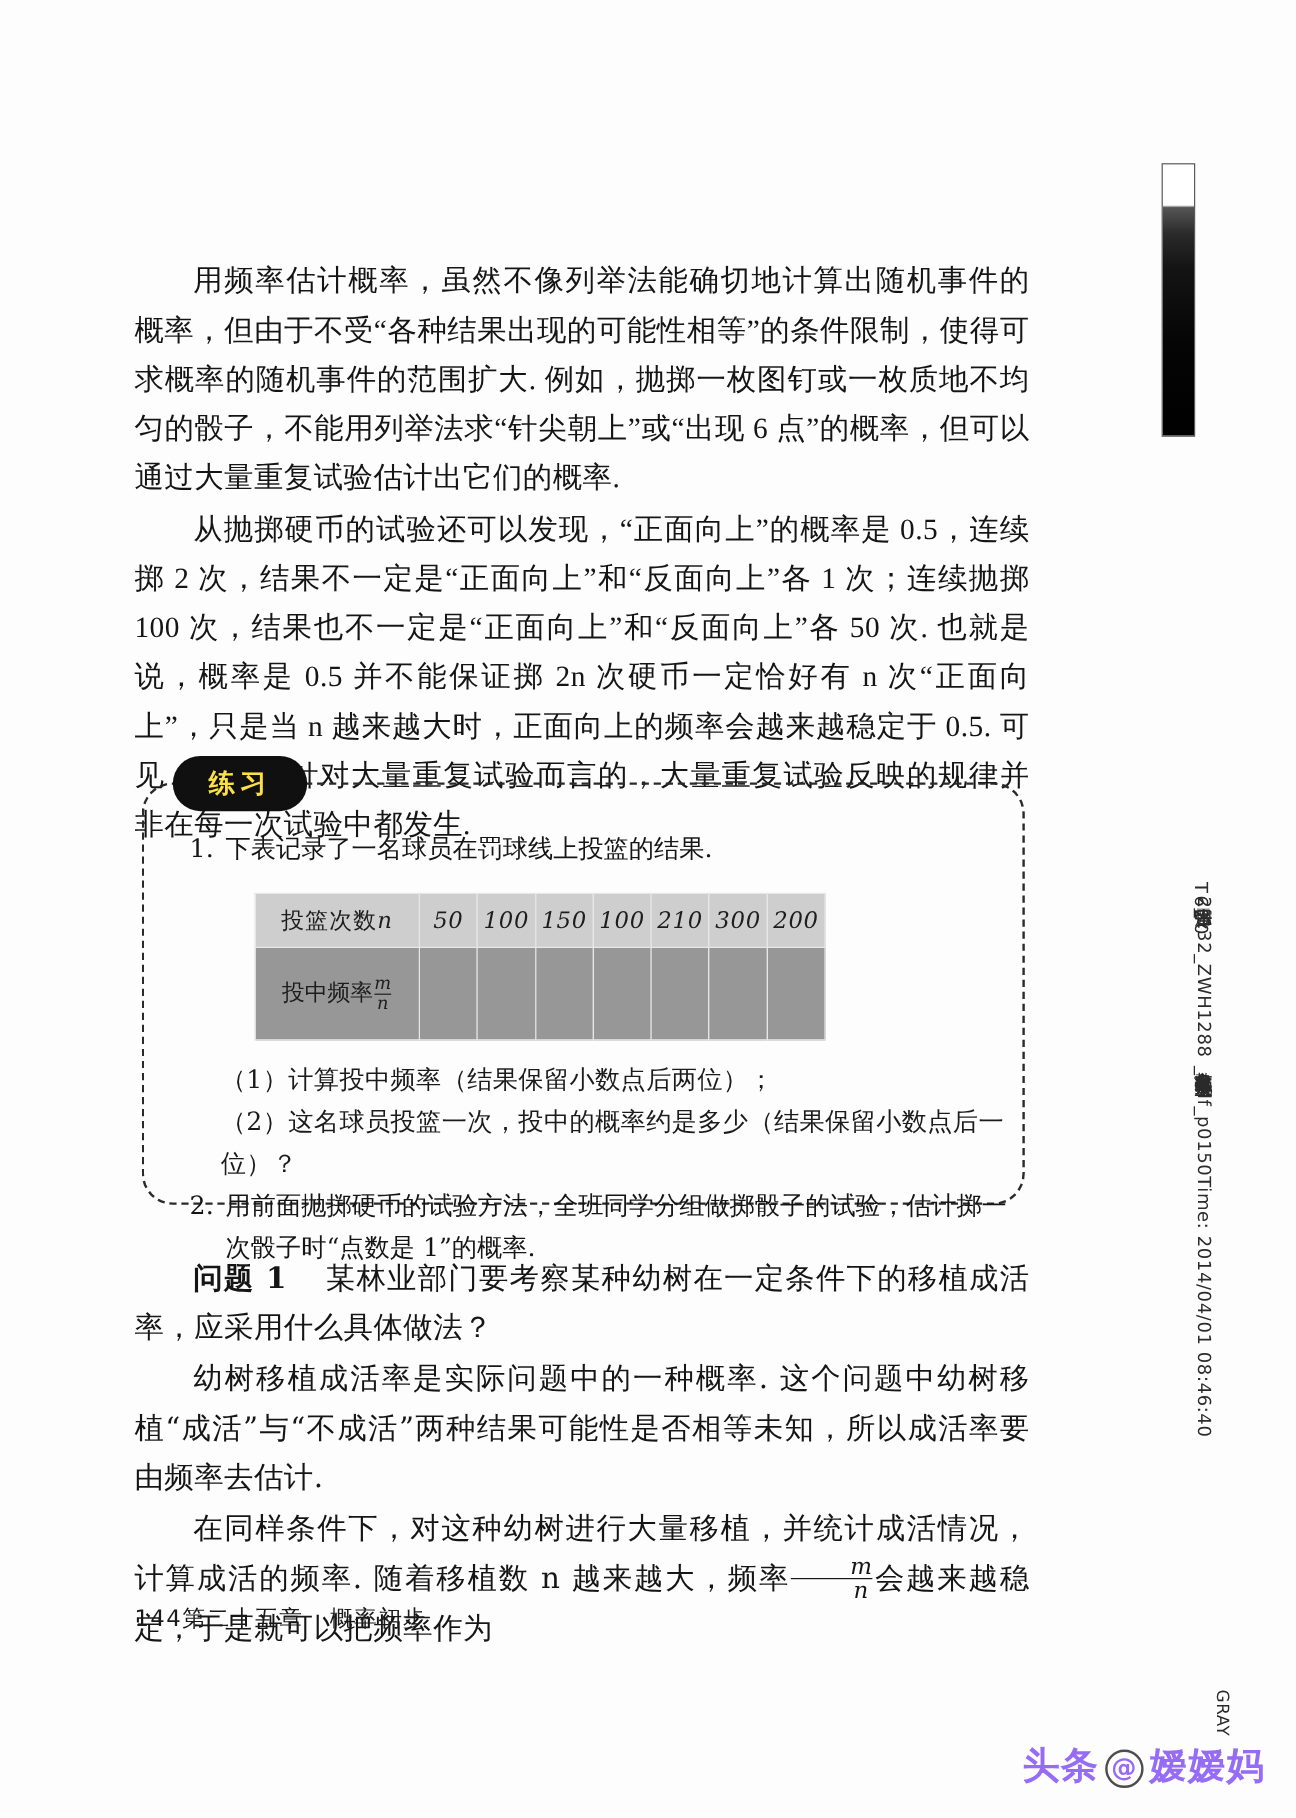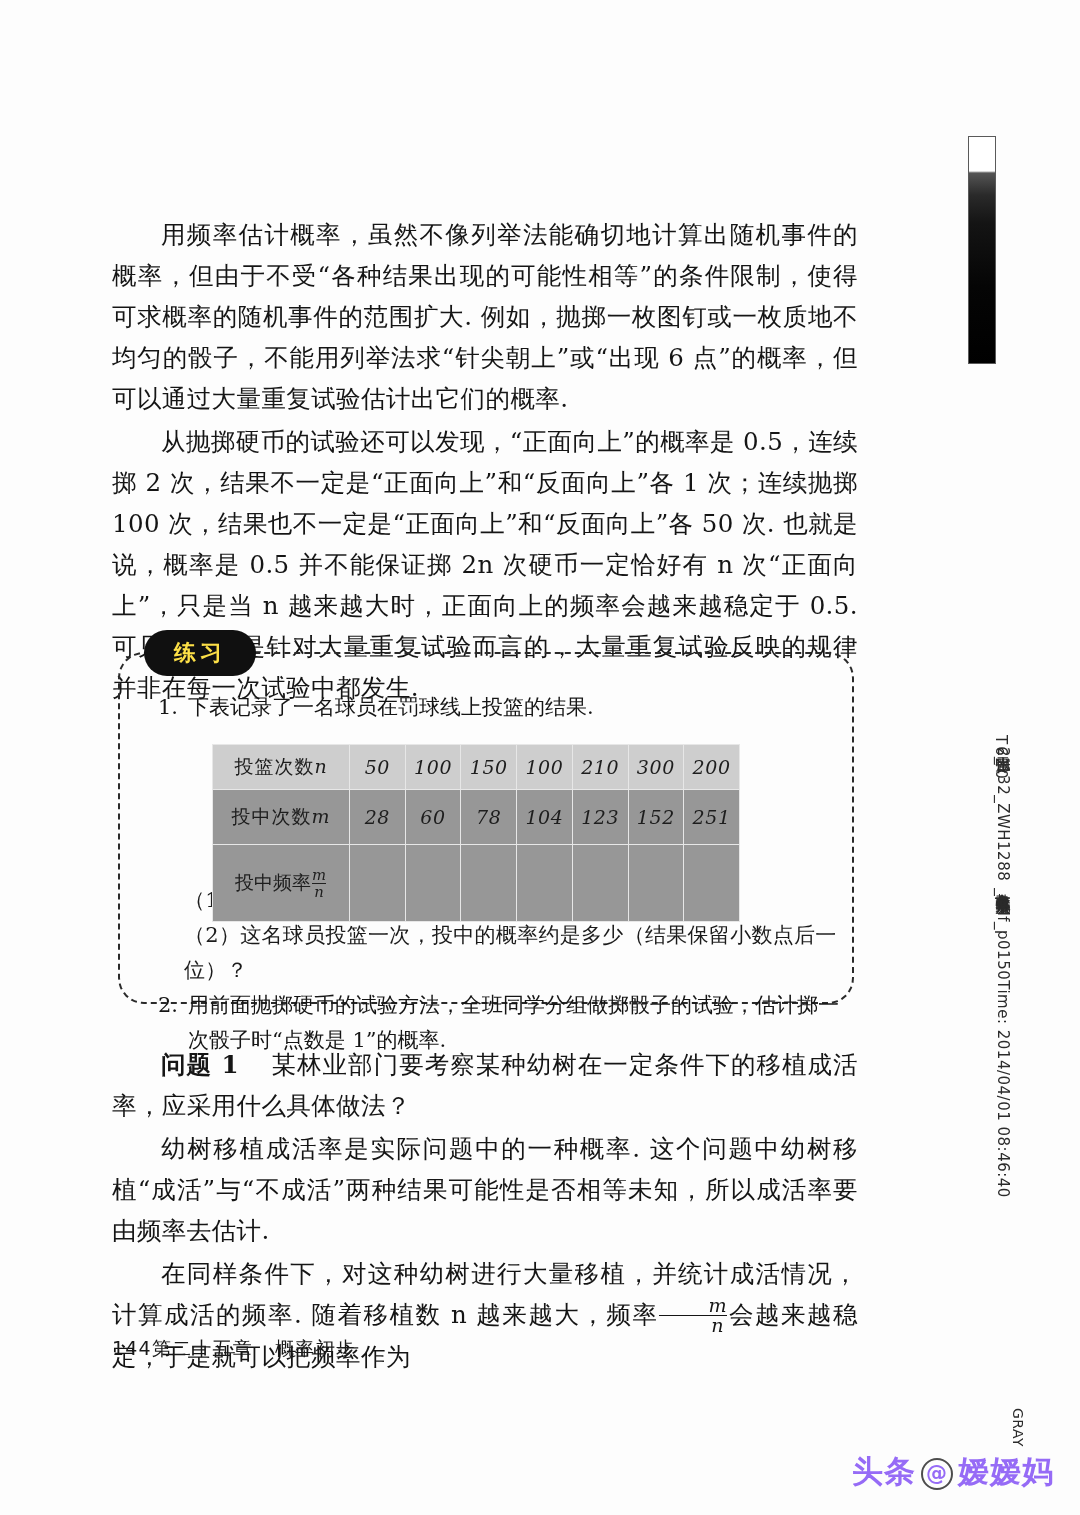--- a/index.html
+++ b/index.html
@@ -62,20 +62,21 @@
     font-size: 15px;
     letter-spacing: 2px;
   }
 
   
   #content {
     position: absolute;
     left: 112px;
     top: 214px;
     width: 746px;
+    font-family: Liberation Serif, serif;
   }
   p.para {
     margin: 0 0 2px 0;
     font-size: 24.5px;
     line-height: 41px;
     text-align: justify;
     text-justify: inter-ideograph;
     letter-spacing: 0.4px;
   }
   p.para.indent { text-indent: 2em; }
@@ -162,21 +163,21 @@
     font-size: 21px;
     line-height: 35px;
   }
   .sub-q { padding-left: 26px; }
 
   
   #shot-table {
     position: absolute;
     left: 212px;
     top: 744px;
-    width: 528px;
+    width: 476px;
     border-collapse: collapse;
     table-layout: fixed;
     filter: contrast(0.9);
   }
   #shot-table td, #shot-table th {
     border: 1.5px solid #f2f2f2;
     text-align: center;
     font-size: 19px;
     padding: 6px 2px;
     color: #121212;
@@ -278,32 +279,20 @@
         </td>
         <td class="serif-num">50</td>
         <td class="serif-num">100</td>
         <td class="serif-num">150</td>
         <td class="serif-num">100</td>
         <td class="serif-num">210</td>
         <td class="serif-num">300</td>
         <td class="serif-num">200</td>
       </tr>
 
-      <tr class="row-dark">
-        <td class="hdr">
-          <span>投中次数</span><span class="ital">m</span>
-        </td>
-        <td class="serif-num">28</td>
-        <td class="serif-num">60</td>
-        <td class="serif-num">78</td>
-        <td class="serif-num">104</td>
-        <td class="serif-num">123</td>
-        <td class="serif-num">152</td>
-        <td class="serif-num">251</td>
-      </tr>
 
       <tr class="row-freq">
         <td class="hdr">
           <span>投中频率</span><span class="frac">
             <span class="num">m</span>
             <span class="den">n</span>
           </span>
         </td>
         <td></td>
         <td></td>

